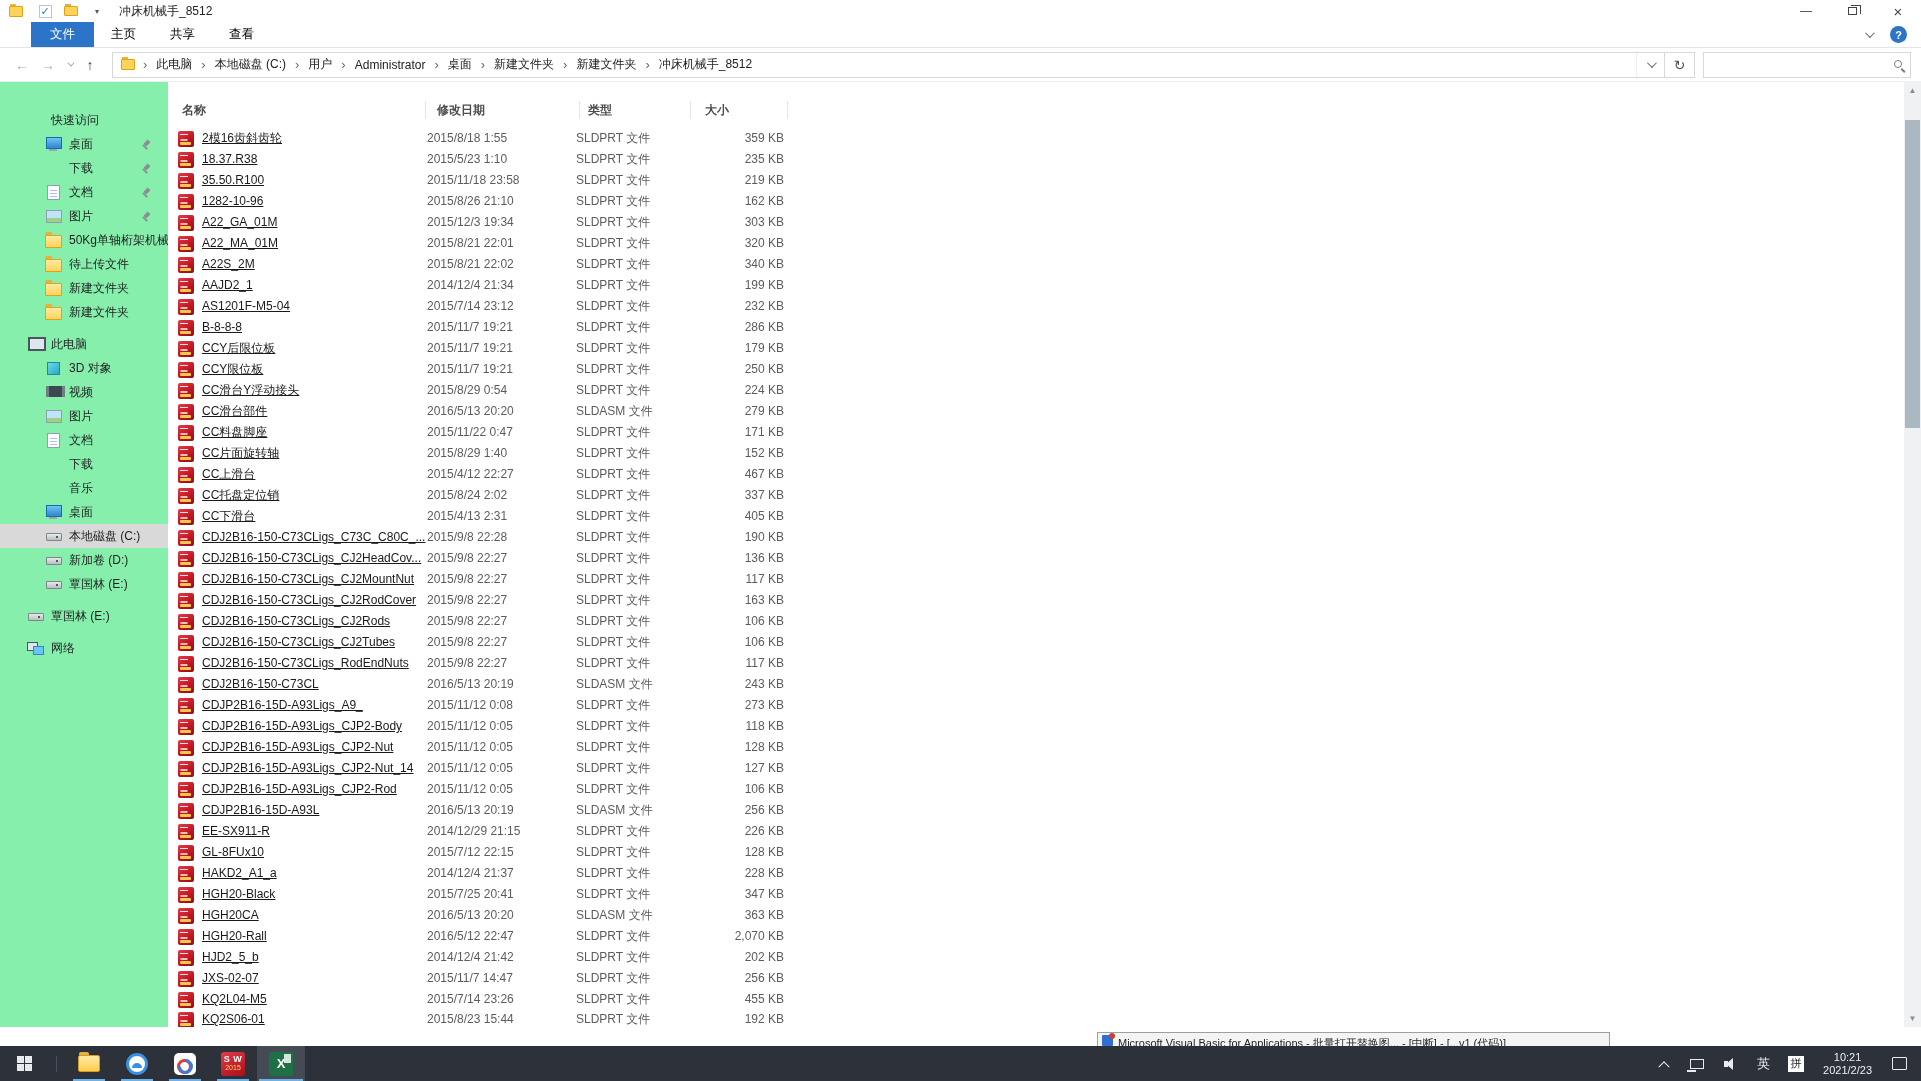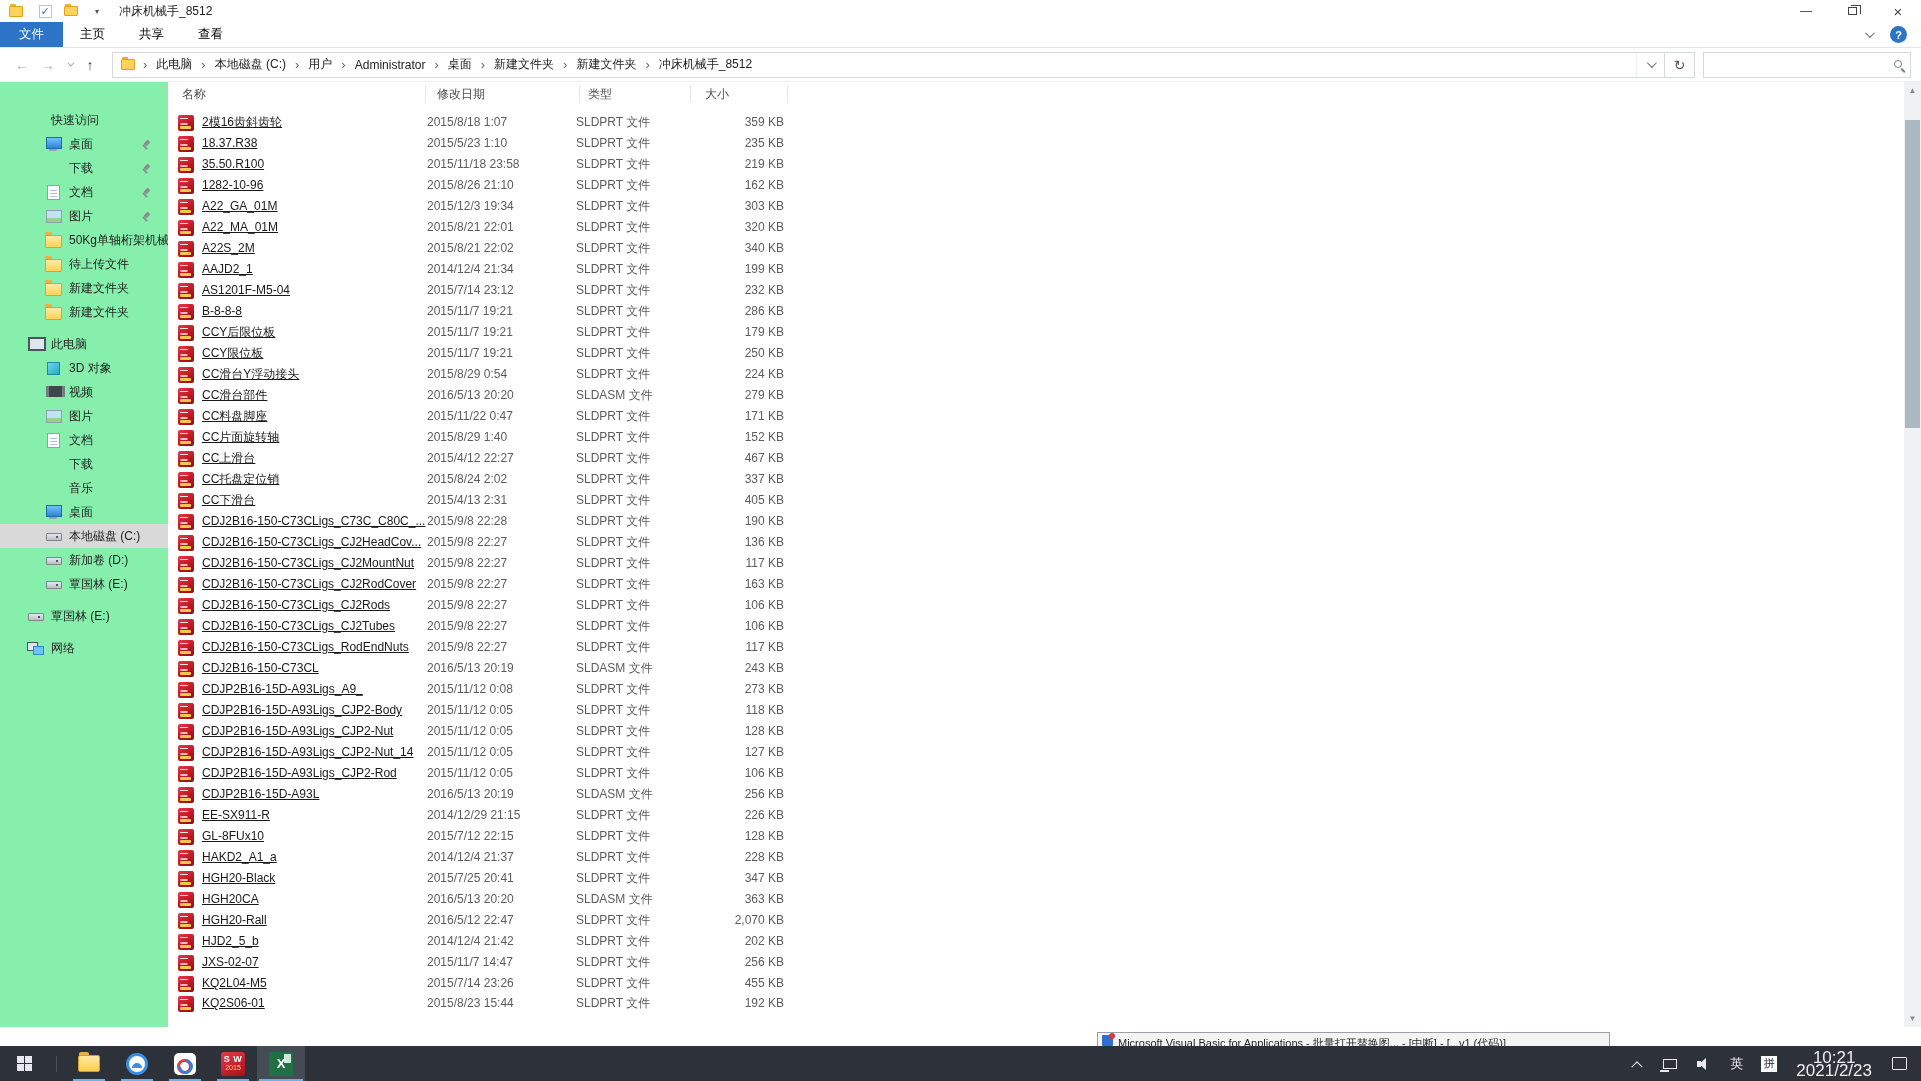--- a/index.html
+++ b/index.html
@@ -17,21 +17,21 @@
   .qat-folder { width:14px; height:10px; background:#ffd359; border:1px solid #e0a21b; border-radius:1px; position:relative; }
   .qat-folder::before { content:""; position:absolute; top:-3px; left:0; width:6px; height:2px; background:#e8b33c; }
   .qat-drop { font-size:8px; color:#555; }
   .title-text { margin-left:14px; color:#222; font-size:12px; }
   .win-controls { margin-left:auto; display:flex; height:22px; }
   .wc { width:46px; height:22px; display:flex; align-items:center; justify-content:center; color:#444; font-size:12px; }
   .wc-restore span { width:9px; height:8px; border:1px solid #444; display:inline-block; position:relative; background:#fff; }
   .wc-restore span::before { content:""; position:absolute; top:-3px; left:2px; width:9px; height:8px; border:1px solid #444; border-bottom:none; border-left:none; }
 
   
-  .tabs { position:absolute; top:22px; left:0; right:0; height:26px; background:#fff; display:flex; align-items:stretch; border-bottom:1px solid #e3e6e8; }
+  .tabs { position:absolute; top:22px; left:0; right:0; height:26px; background:#fff; display:flex; align-items:stretch; border-bottom:1px solid #e3e6e8;padding-left:31px; }
   .tab { display:flex; align-items:center; padding:0 17px; color:#000000; font-size:12.5px; }
   .tab.active { background:#2b74c8; color:#fff; padding:0 19px; }
   .tabs-right { margin-left:auto; display:flex; align-items:center; gap:18px; padding-right:14px; }
   .chev { display:inline-block; width:7px; height:7px; border-right:1.5px solid #666; border-bottom:1.5px solid #666; transform:rotate(45deg) translateY(-2px); }
   .help-circle { width:17px; height:17px; border-radius:50%; background:#2b74c8; color:#fff; font-size:11px; font-weight:bold; display:flex; align-items:center; justify-content:center; }
 
   
   .toolbar { position:absolute; top:48px; left:0; right:0; height:34px; background:#fff; display:flex; align-items:center; border-bottom:1px solid #eceef0; }
   .nav-btns { display:flex; align-items:center; gap:2px; padding:0 6px 0 10px; }
   .nav-btn { width:24px; height:24px; display:flex; align-items:center; justify-content:center; font-size:14px; color:#a8adb3; }
@@ -83,21 +83,21 @@
   .ic-cube::before { content:""; width:11px; height:11px; position:absolute; top:2px; left:2px; background:linear-gradient(135deg,#6fd9ea,#27a8c4); border:1px solid #1d8aa3; }
   .ic-video::before { content:""; width:13px; height:11px; position:absolute; top:2px; left:1px; background:#3d4752; border-left:3px solid #737d88; border-right:3px solid #737d88; }
   .ic-music { color:#2f7bd9; font-weight:bold; }
   .ic-drive::before { content:""; width:14px; height:6px; position:absolute; top:5px; left:1px; background:linear-gradient(#e8eaec,#b9bec3); border:1px solid #7e858c; border-radius:1px; }
   .ic-drive::after { content:""; position:absolute; top:8px; right:3px; width:2px; height:2px; background:#4f5http5a; background:#4f555a; }
   .ic-network::before { content:""; width:9px; height:7px; position:absolute; top:2px; left:0; background:#dfe7ee; border:1.5px solid #4a5560; }
   .ic-network::after { content:""; width:9px; height:7px; position:absolute; top:6px; left:6px; background:#6fc3f7; border:1.5px solid #2f86d2; }
 
   
   .filearea { position:absolute; left:168px; right:17px; top:0; bottom:0; overflow:hidden; }
-  .fheader { display:flex; height:24px; margin-top:0; align-items:center; color:#4d4d4d; }
+  .fheader { display:flex; height:24px; margin-top:16px; align-items:center; color:#4d4d4d;font-weight:bold; }
   .hcell { height:18px; line-height:18px; border-right:1px solid #e6e6e6; }
   .h-name { width:258px; padding-left:14px; }
   .h-date { width:154px; padding-left:11px; }
   .h-type { width:111px; padding-left:8px; }
   .h-size { width:97px; padding-left:14px; }
   .rows { margin-top:6px; }
   .frow { height:21px; line-height:21px; display:flex; align-items:center; white-space:nowrap; }
   .frow.partial { height:19px; overflow:hidden; }
   .ficon { width:16px; height:16px; margin-left:10px; flex:none; position:relative; background:linear-gradient(150deg,#e23b47 0%,#c01722 55%,#8f0e16 100%); border-radius:2px; }
   .ficon::before { content:""; position:absolute; left:2px; top:3px; width:8px; height:5px; background:
@@ -158,21 +158,21 @@
   .app-excel::after { content:""; position:absolute; right:2px; top:2px; width:7px; height:9px; background:#e8f2ec; opacity:.9; }
   .tray { margin-left:auto; display:flex; align-items:center; color:#eceef0; }
   .tray-chevron { width:8px; height:8px; border-left:1.5px solid #e8eaed; border-top:1.5px solid #e8eaed; transform:rotate(45deg) translate(2px,2px); margin:0 12px; }
   .tray-net { width:14px; height:10px; border:1.5px solid #e8eaed; position:relative; margin:0 10px; }
   .tray-net::after { content:""; position:absolute; left:-4px; bottom:-4px; width:9px; height:2px; background:#e8eaed; }
   .tray-spk { position:relative; width:14px; height:12px; margin:0 10px; }
   .tray-spk::before { content:""; position:absolute; left:0; top:3px; width:4px; height:6px; background:#e8eaed; }
   .tray-spk::after { content:""; position:absolute; left:2px; top:0; border:6px solid transparent; border-right:7px solid #e8eaed; border-left:none; }
   .tray-ime-lang { font-size:13px; margin:0 9px; }
   .tray-ime-mode { width:16px; height:16px; background:#fff; color:#222; font-size:11px; display:flex; align-items:center; justify-content:center; margin:0 9px; }
-  .tray-clock { text-align:center; font-size:17px; line-height:13px; margin:0 10px; }
+  .tray-clock { text-align:center; font-size:11px; line-height:13px; margin:0 10px; }
   .tray-action { width:15px; height:13px; border:1.5px solid #e8eaed; border-radius:1px; margin:0 14px 0 10px; }
 </style>
 </head>
 <body>
 
 <div class="screen">
 
   <div class="titlebar">
     <span class="win-icon"></span>
     <span class="qat">
@@ -415,21 +415,21 @@
         <span class="hcell h-name">名称</span>
         <span class="hcell h-date">修改日期</span>
         <span class="hcell h-type">类型</span>
         <span class="hcell h-size">大小</span>
       </div>
       <div class="rows">
 
           <div class="frow">
             <span class="ficon"></span>
             <span class="c-name">2模16齿斜齿轮</span>
-            <span class="c-date">2015/8/18 1:07</span>
+            <span class="c-date">2015/8/18 1:55</span>
             <span class="c-type">SLDPRT 文件</span>
             <span class="c-size">359 KB</span>
           </div>
 
           <div class="frow">
             <span class="ficon"></span>
             <span class="c-name">18.37.R38</span>
             <span class="c-date">2015/5/23 1:10</span>
             <span class="c-type">SLDPRT 文件</span>
             <span class="c-size">235 KB</span>

